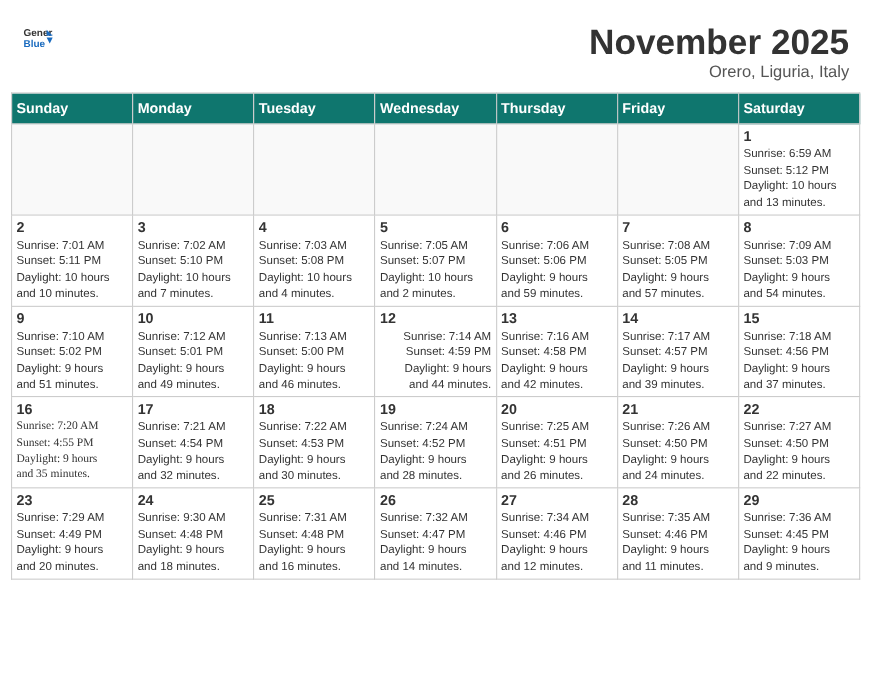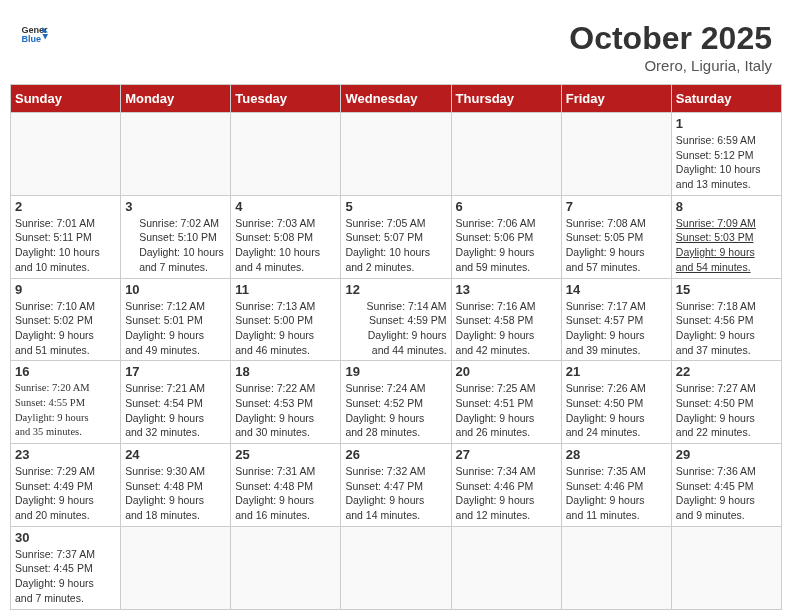--- a/index.html
+++ b/index.html
@@ -36,21 +36,21 @@
     .location-title {
       font-size: 15px;
       color: #555;
     }
     .calendar {
       width: 100%;
       border-collapse: collapse;
       margin-top: 5px;
     }
     .calendar th {
-      background: #b91c1c;
+      background: #0f766e;
       color: #fff;
       font-size: 13px;
       font-weight: bold;
       padding: 6px 4px;
       border: 1px solid #ccc;
       text-align: left;
     }
     .calendar td {
       border: 1px solid #ccc;
       vertical-align: top;
@@ -81,21 +81,21 @@
 <div class="header-area">
   <div class="logo">
     <svg class="logo-icon" viewBox="0 0 40 40" width="40" height="40">
       <text x="2" y="18" font-size="13" font-weight="bold" fill="#333" font-family="Arial">General</text>
       <text x="2" y="32" font-size="13" font-weight="bold" fill="#1a6bbf" font-family="Arial">Blue</text>
       <polygon points="32,10 40,18 32,18" fill="#1a6bbf"></polygon>
       <polygon points="32,20 40,20 36,28" fill="#1a6bbf"></polygon>
     </svg>
   </div>
   <div class="title-area">
-    <div class="month-title">October 2025</div>
+    <div class="month-title">November 2025</div>
     <div class="location-title">Orero, Liguria, Italy</div>
   </div>
 </div>
 
 <table class="calendar">
   <thead>
     <tr id="weekday-header">
     <th>Sunday</th>
         <th>Monday</th>
         <th>Tuesday</th>
@@ -124,21 +124,21 @@
       <tr>
         <td>
           <span class="day-number">2</span>
           <div class="day-info" style="white-space: pre-line;">Sunrise: 7:01 AM
 Sunset: 5:11 PM
 Daylight: 10 hours
 and 10 minutes.</div>
         </td>
         <td>
           <span class="day-number">3</span>
-          <div class="day-info" style="white-space: pre-line; margin-left: 14px;">Sunrise: 7:02 AM
+          <div class="day-info" style="white-space: pre-line;">Sunrise: 7:02 AM
 Sunset: 5:10 PM
 Daylight: 10 hours
 and 7 minutes.</div>
         </td>
         <td>
           <span class="day-number">4</span>
           <div class="day-info" style="white-space: pre-line;">Sunrise: 7:03 AM
 Sunset: 5:08 PM
 Daylight: 10 hours
 and 4 minutes.</div>
@@ -159,21 +159,21 @@
         </td>
         <td>
           <span class="day-number">7</span>
           <div class="day-info" style="white-space: pre-line;">Sunrise: 7:08 AM
 Sunset: 5:05 PM
 Daylight: 9 hours
 and 57 minutes.</div>
         </td>
         <td>
           <span class="day-number">8</span>
-          <div class="day-info" style="white-space: pre-line; text-decoration: underline;">Sunrise: 7:09 AM
+          <div class="day-info" style="white-space: pre-line;">Sunrise: 7:09 AM
 Sunset: 5:03 PM
 Daylight: 9 hours
 and 54 minutes.</div>
         </td>
       </tr>
       <tr>
         <td>
           <span class="day-number">9</span>
           <div class="day-info" style="white-space: pre-line;">Sunrise: 7:10 AM
 Sunset: 5:02 PM
@@ -317,30 +317,15 @@
 Daylight: 9 hours
 and 11 minutes.</div>
         </td>
         <td>
           <span class="day-number">29</span>
           <div class="day-info" style="white-space: pre-line;">Sunrise: 7:36 AM
 Sunset: 4:45 PM
 Daylight: 9 hours
 and 9 minutes.</div>
         </td>
-      </tr>
-      <tr>
-        <td>
-          <span class="day-number">30</span>
-          <div class="day-info" style="white-space: pre-line;">Sunrise: 7:37 AM
-Sunset: 4:45 PM
-Daylight: 9 hours
-and 7 minutes.</div>
-        </td>
-        <td class="empty-cell"></td>
-        <td class="empty-cell"></td>
-        <td class="empty-cell"></td>
-        <td class="empty-cell"></td>
-        <td class="empty-cell"></td>
-        <td class="empty-cell"></td>
       </tr>
     </tbody>
 </table>
 
 </body></html>

